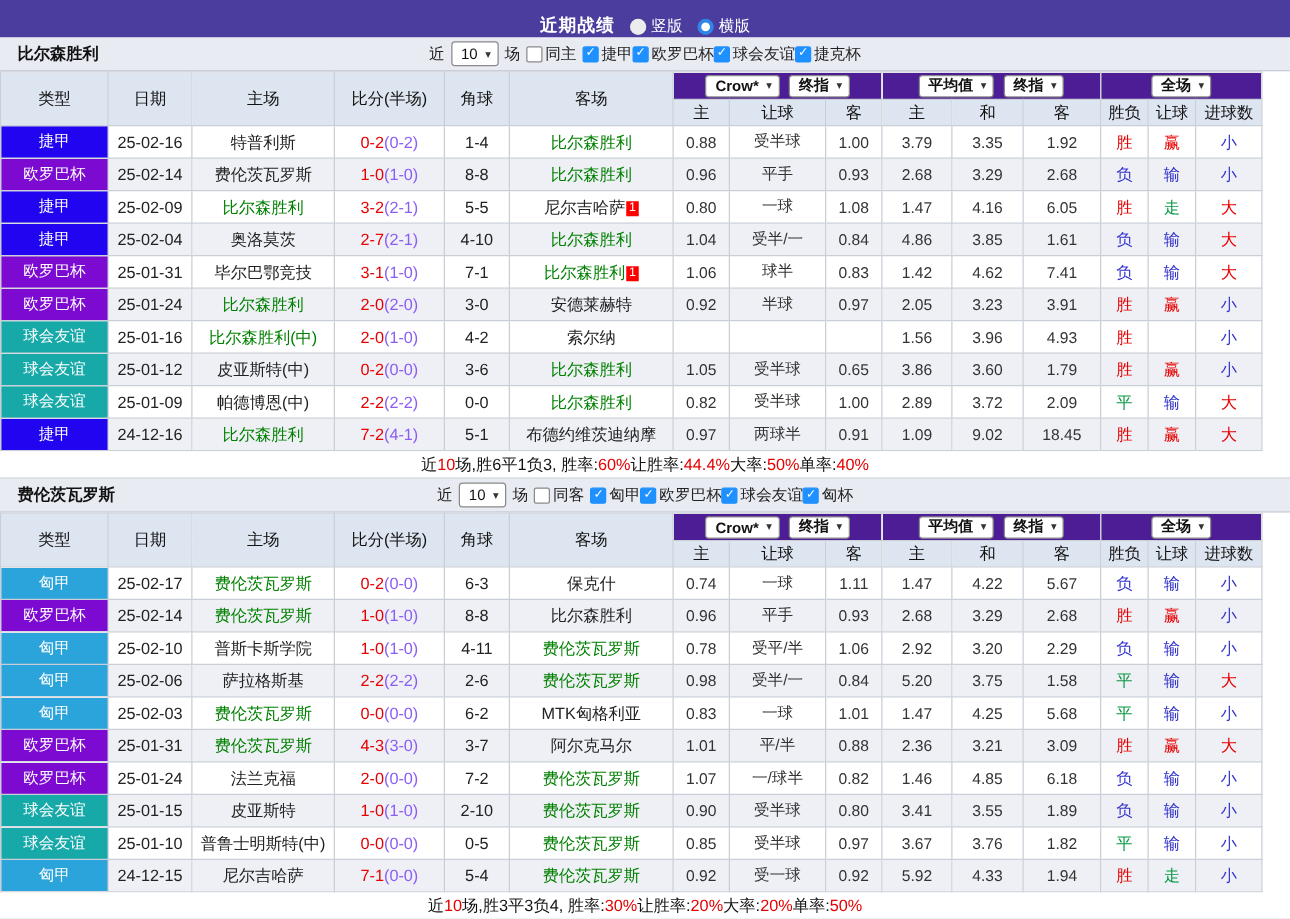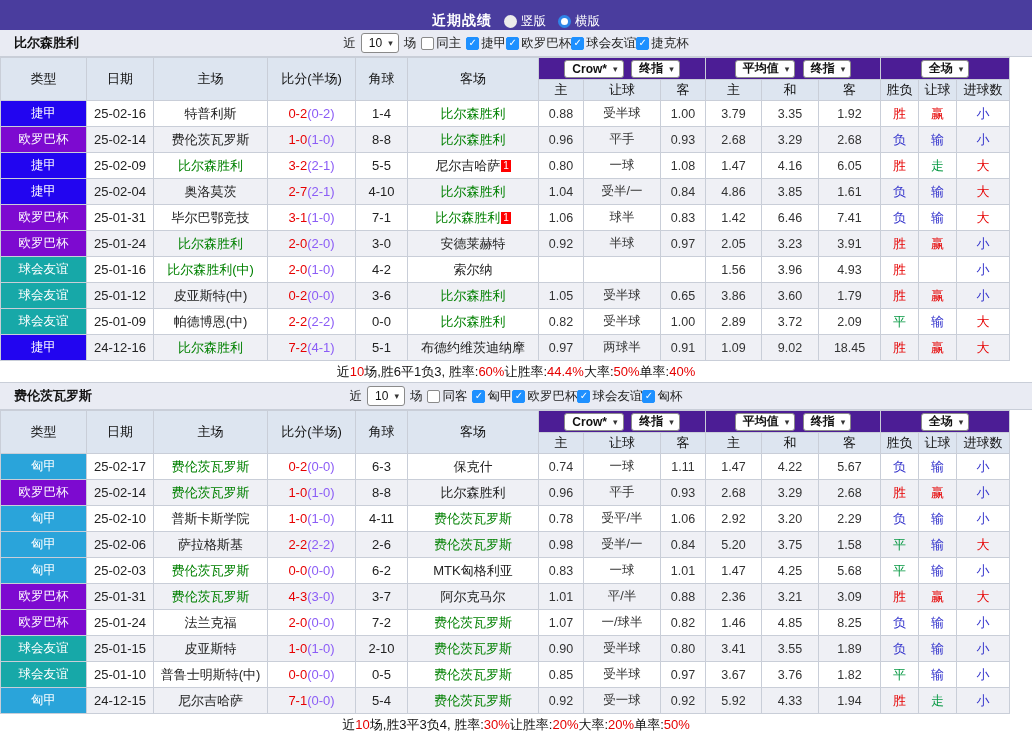--- a/index.html
+++ b/index.html
@@ -236,21 +236,21 @@
         <td class="c-type" style="background: rgb(125, 10, 208);">欧罗巴杯</td>
         <td class="c-date">25-01-31</td>
         <td class="c-team"><span>毕尔巴鄂竞技</span></td>
         <td class="c-score"><span class="score">3-1</span><span class="half">(1-0)</span></td>
         <td class="c-corner">7-1</td>
         <td class="c-team"><span class="team-green">比尔森胜利</span><span class="sup1">1</span></td>
         <td class="c-odds bg-cream">1.06</td>
         <td class="c-odds bg-cream">球半</td>
         <td class="c-odds bg-cream">0.83</td>
         <td class="c-odds bg-blue">1.42</td>
-        <td class="c-odds bg-blue">6.46</td>
+        <td class="c-odds bg-blue">4.62</td>
         <td class="c-odds bg-blue">7.41</td>
         <td class="c-res"><span class="c-b">负</span></td>
         <td class="c-res"><span class="c-b">输</span></td>
         <td class="c-res"><span class="c-r">大</span></td>
       </tr>
       <tr class="even">
         <td class="c-type" style="background: rgb(125, 10, 208);">欧罗巴杯</td>
         <td class="c-date">25-01-24</td>
         <td class="c-team"><span class="team-green">比尔森胜利</span></td>
         <td class="c-score"><span class="score">2-0</span><span class="half">(2-0)</span></td>
@@ -556,21 +556,21 @@
         <td class="c-date">25-01-24</td>
         <td class="c-team"><span>法兰克福</span></td>
         <td class="c-score"><span class="score">2-0</span><span class="half">(0-0)</span></td>
         <td class="c-corner">7-2</td>
         <td class="c-team"><span class="team-green">费伦茨瓦罗斯</span></td>
         <td class="c-odds bg-cream">1.07</td>
         <td class="c-odds bg-cream">一/球半</td>
         <td class="c-odds bg-cream">0.82</td>
         <td class="c-odds bg-blue">1.46</td>
         <td class="c-odds bg-blue">4.85</td>
-        <td class="c-odds bg-blue">8.25</td>
+        <td class="c-odds bg-blue">6.18</td>
         <td class="c-res"><span class="c-b">负</span></td>
         <td class="c-res"><span class="c-b">输</span></td>
         <td class="c-res"><span class="c-b">小</span></td>
       </tr>
       <tr class="even">
         <td class="c-type" style="background: rgb(23, 168, 168);">球会友谊</td>
         <td class="c-date">25-01-15</td>
         <td class="c-team"><span>皮亚斯特</span></td>
         <td class="c-score"><span class="score">1-0</span><span class="half">(1-0)</span></td>
         <td class="c-corner">2-10</td>

